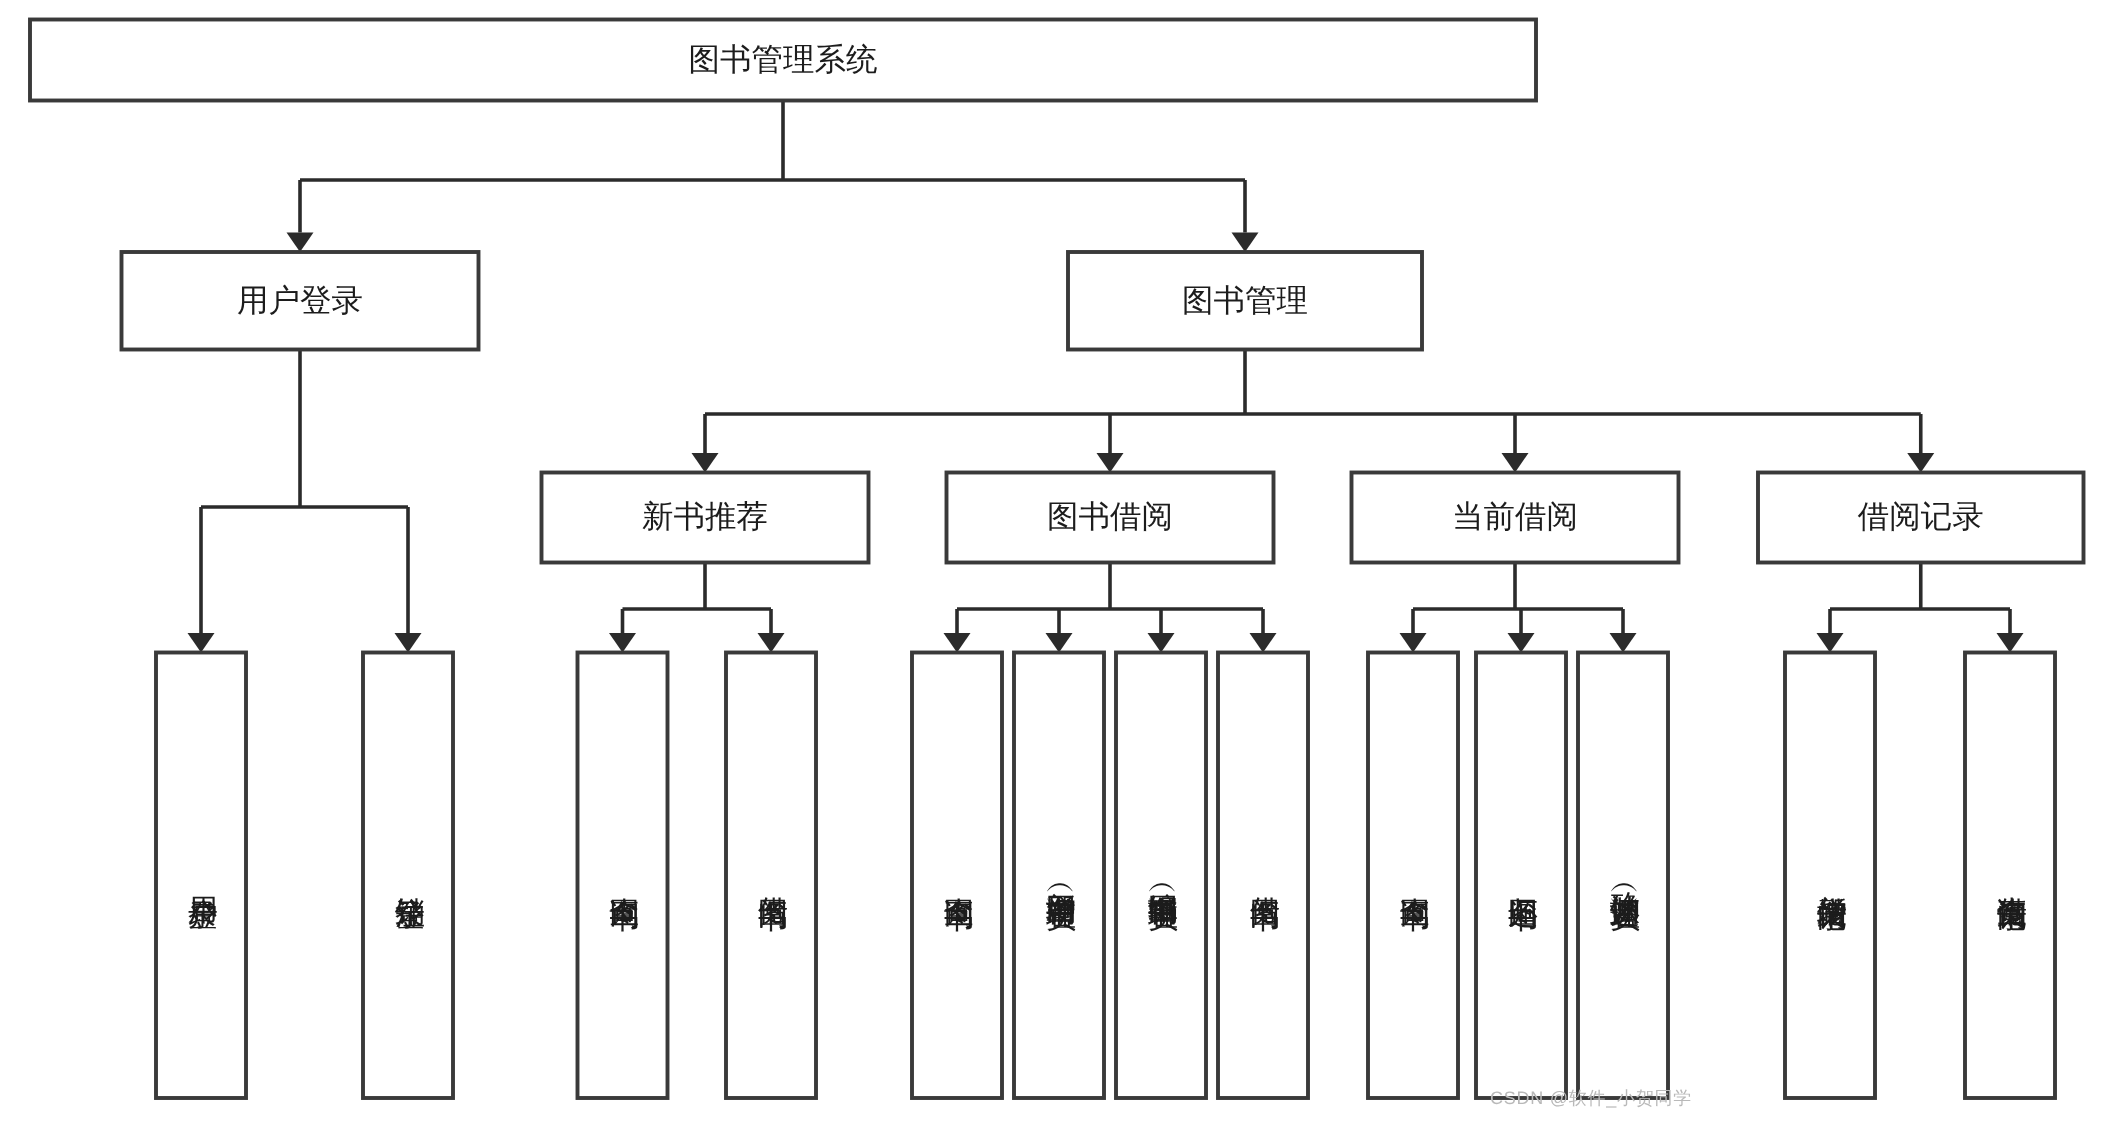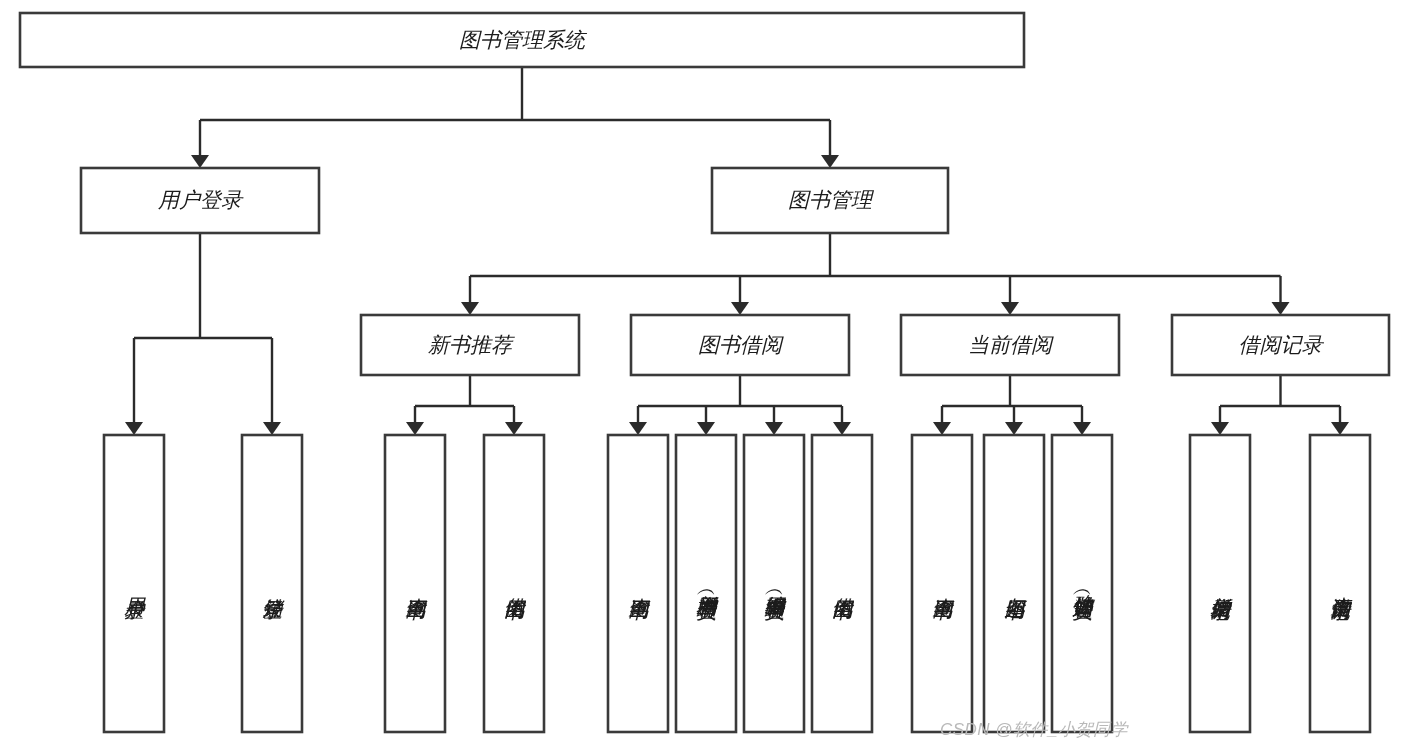--- a/index.html
+++ b/index.html
@@ -11,21 +11,20 @@
     width: 1405px;
     height: 747px;
     font-family: "Liberation Sans", "DejaVu Sans", sans-serif;
     overflow: hidden;
     position: relative;
   }
   #diagram-root {
     position: relative;
     width: 1136px;
     height: 747px;
-    font-style: italic;
   }
   svg#flow {
     position: absolute;
     top: 0;
     left: 0;
     width: 1405px;
     height: 747px;
     display: block;
   }
   .node-rect {
@@ -66,21 +65,21 @@
     fill: none;
   }
   .arrow-head {
     fill: #2b2b2b;
   }
   #watermark {
     position: absolute;
     right: 8px;
     bottom: 6px;
     font-family: "Liberation Sans", "DejaVu Sans", sans-serif;
-    font-size: 17px;
+    font-size: 12px;
     color: #b9b9b9;
     white-space: nowrap;
     letter-spacing: 0.5px;
   }
 </style>
 </head>
 <body>
 
 <div id="diagram-root">
   <svg id="flow" viewBox="0 0 1405 747">

